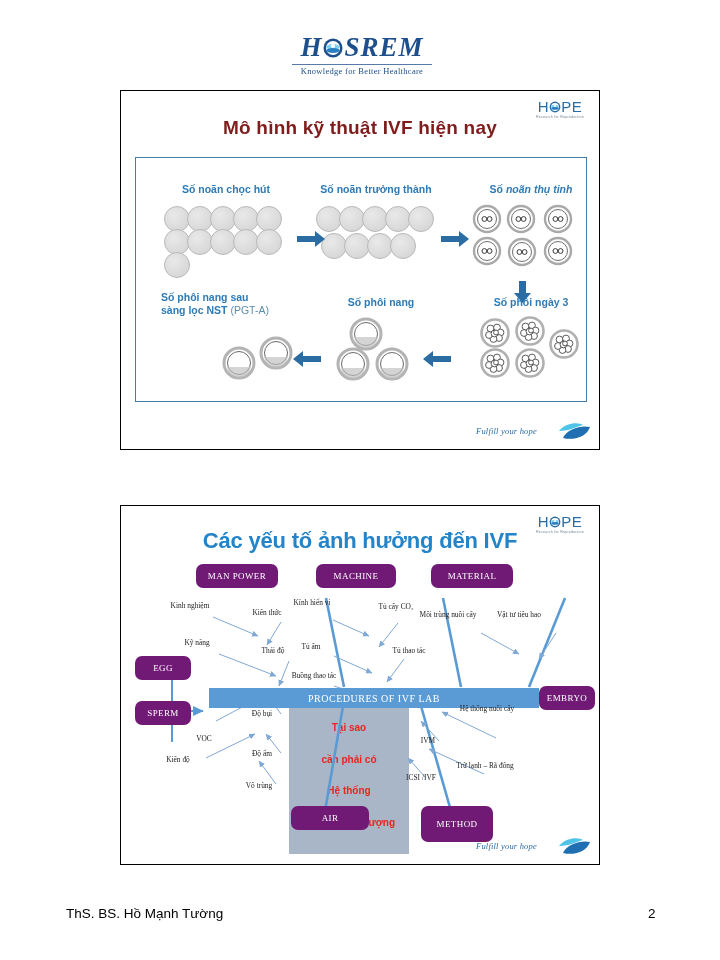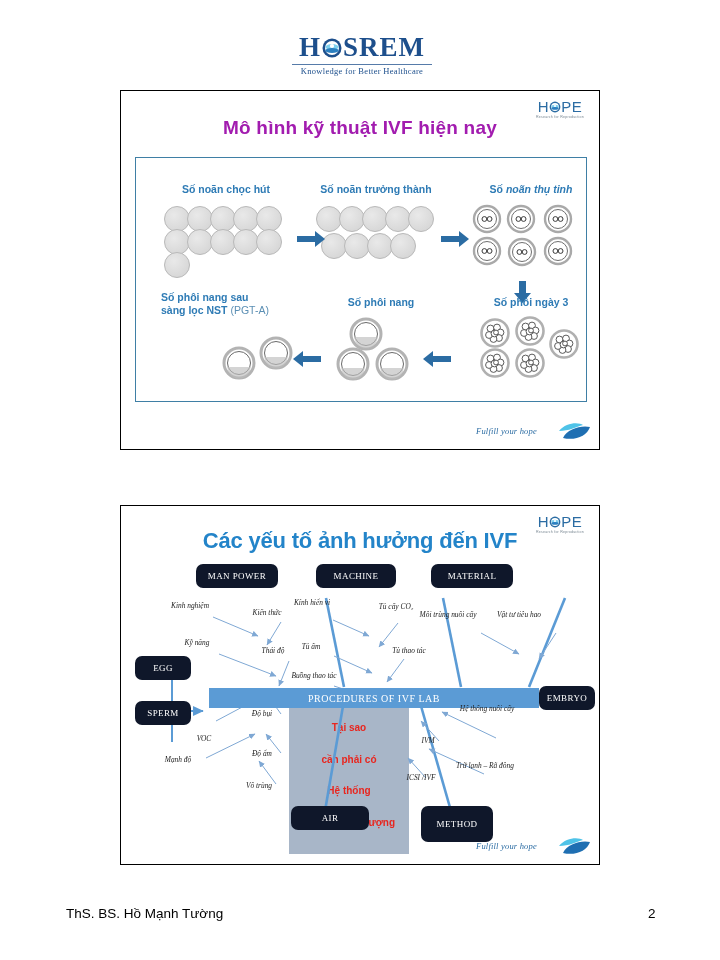--- a/index.html
+++ b/index.html
@@ -5,56 +5,56 @@
   html,body{margin:0;padding:0;}
   body{
     width:720px;height:960px;background:#ffffff;
     font-family:"Liberation Sans","DejaVu Sans",sans-serif;
     position:relative;overflow:hidden;
   }
   .page{position:absolute;left:0;top:0;width:720px;height:960px;}
 
   
   .hosrem{position:absolute;left:282px;top:32px;width:160px;height:46px;text-align:center;}
-  .hosrem-word{font-family:"Liberation Serif","DejaVu Serif",serif;font-weight:bold;font-size:27px;letter-spacing:1px;color:#1d4f8c;line-height:30px;white-space:nowrap;}
+  .hosrem-word{font-family:"Liberation Serif","DejaVu Serif",serif;font-weight:bold;font-size:27px;letter-spacing:1px;color:#1d4f8c;line-height:30px;white-space:nowrap;font-style:italic;}
   .hosrem-word .o-glyph{display:inline-block;position:relative;width:22px;height:22px;vertical-align:-3px;}
   .hosrem-word .o-glyph svg{position:absolute;left:0;top:0;}
   .hosrem-tag{font-family:"Liberation Serif","DejaVu Serif",serif;font-size:8.5px;color:#1d4f8c;letter-spacing:.3px;margin-top:1px;}
   .hosrem-rule{height:1px;background:#1d4f8c;width:140px;margin:2px auto 0;opacity:.75;}
 
   
   .slide{position:absolute;border:1.6px solid #000;background:#fff;box-sizing:border-box;}
   #slide1{left:120px;top:90px;width:480px;height:360px;}
   #slide2{left:120px;top:505px;width:480px;height:360px;}
 
   .hope-logo{position:absolute;right:10px;top:8px;width:58px;height:26px;text-align:center;}
   .hope-word{font-family:"Liberation Sans","DejaVu Sans",sans-serif;font-size:15px;font-weight:400;color:#2b6ca3;letter-spacing:.5px;line-height:15px;white-space:nowrap;}
   .hope-word .o-glyph{display:inline-block;width:12px;height:12px;vertical-align:-1px;position:relative;}
   .hope-tag{font-size:3.6px;color:#7a8893;letter-spacing:.2px;margin-top:1px;transform:scaleY(1.1);}
 
-  .slide-title{position:absolute;width:100%;text-align:center;font-weight:bold;color:#a21caf;}
+  .slide-title{position:absolute;width:100%;text-align:center;font-weight:bold;color:#7f1d1d;}
   #s1title{top:26px;font-size:19px;letter-spacing:.2px;}
   #s2title{top:22px;font-size:22px;letter-spacing:-.2px;color:#2384c9;}
 
   .inner-box{position:absolute;left:14px;top:66px;width:452px;height:245px;border:1px solid #3f7fa5;box-sizing:border-box;}
 
   .stage-label{position:absolute;color:#2e7bb5;font-weight:bold;font-size:10.5px;line-height:13px;}
   .stage-label .plain{font-weight:normal;color:#5b8fb4;}
   .ital{font-style:italic;}
 
   .footer-brand{position:absolute;right:8px;bottom:6px;height:24px;display:flex;align-items:center;gap:20px;margin-top:15px;}
   .ffh{font-family:"Liberation Serif","DejaVu Serif",serif;font-style:italic;font-size:8.5px;color:#2b6ca3;letter-spacing:.2px;}
 
   
   .fb{position:absolute;left:0;top:0;width:480px;height:360px;}
-  .fb-box{position:absolute;background:#0f172a;border-radius:7px;color:#ffffff;
+  .fb-box{position:absolute;background:#701a75;border-radius:7px;color:#ffffff;
     font-family:"Liberation Serif","DejaVu Serif",serif;font-size:9px;letter-spacing:.4px;
     display:flex;align-items:center;justify-content:center;text-align:center;box-sizing:border-box;}
   .fb-spine{position:absolute;background:#5b9bd5;}
-  .fb-cause{position:absolute;font-family:"Liberation Serif","DejaVu Serif",serif;font-size:7.4px;color:#1b1b1b;line-height:9px;text-align:center;font-style:italic;}
+  .fb-cause{position:absolute;font-family:"Liberation Serif","DejaVu Serif",serif;font-size:7.4px;color:#1b1b1b;line-height:9px;text-align:center;}
   .graybox{position:absolute;background:#a8b6c8;}
   .graybox p{margin:0;color:#e8261f;font-weight:bold;font-size:10px;text-align:center;font-family:"Liberation Sans","DejaVu Sans",sans-serif;}
 
   
   .pg-author{position:absolute;left:66px;top:906px;font-size:13.5px;color:#000;}
   .pg-num{position:absolute;left:648px;top:906px;font-size:13.5px;color:#000;}
 </style>
 </head>
 <body>
 
@@ -406,21 +406,21 @@
     <div class="fb-cause" style="left:250px;top:96px;width:50px;">Tủ cấy CO₂</div>
     <div class="fb-cause" style="left:168px;top:136px;width:44px;">Tủ ấm</div>
     <div class="fb-cause" style="left:258px;top:140px;width:60px;">Tủ thao tác</div>
     <div class="fb-cause" style="left:168px;top:165px;width:50px;">Buồng thao tác</div>
 
     <div class="fb-cause" style="left:298px;top:104px;width:58px;">Môi trùng nuôi cấy</div>
     <div class="fb-cause" style="left:372px;top:104px;width:52px;">Vật tư tiêu hao</div>
 
     <div class="fb-cause" style="left:64px;top:212px;width:38px;margin-top:16px;">VOC</div>
     <div class="fb-cause" style="left:118px;top:203px;width:46px;">Độ bụi</div>
-    <div class="fb-cause" style="left:30px;top:249px;width:54px;">Mạnh độ</div>
+    <div class="fb-cause" style="left:30px;top:249px;width:54px;">Kiến độ</div>
     <div class="fb-cause" style="left:118px;top:243px;width:46px;">Độ ẩm</div>
     <div class="fb-cause" style="left:113px;top:275px;width:50px;">Vô trùng</div>
 
     <div class="fb-cause" style="left:290px;top:230px;width:34px;">IVM</div>
     <div class="fb-cause" style="left:322px;top:198px;width:88px;">Hệ thống nuôi cấy</div>
     <div class="fb-cause" style="left:275px;top:267px;width:50px;">ICSI /IVF</div>
     <div class="fb-cause" style="left:318px;top:255px;width:92px;">Trữ lạnh – Rã đông</div>
 
     <div class="footer-brand">
       <span class="ffh">Fulfill your hope</span>

